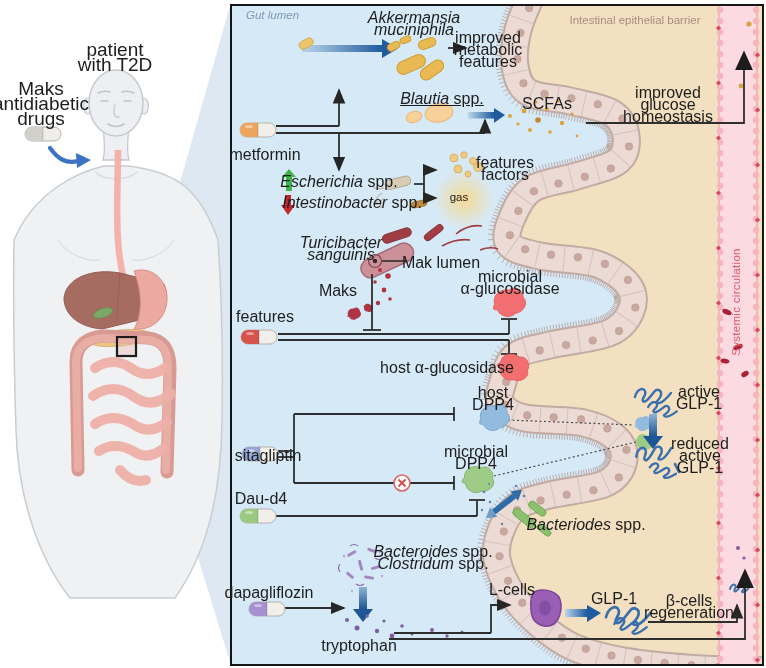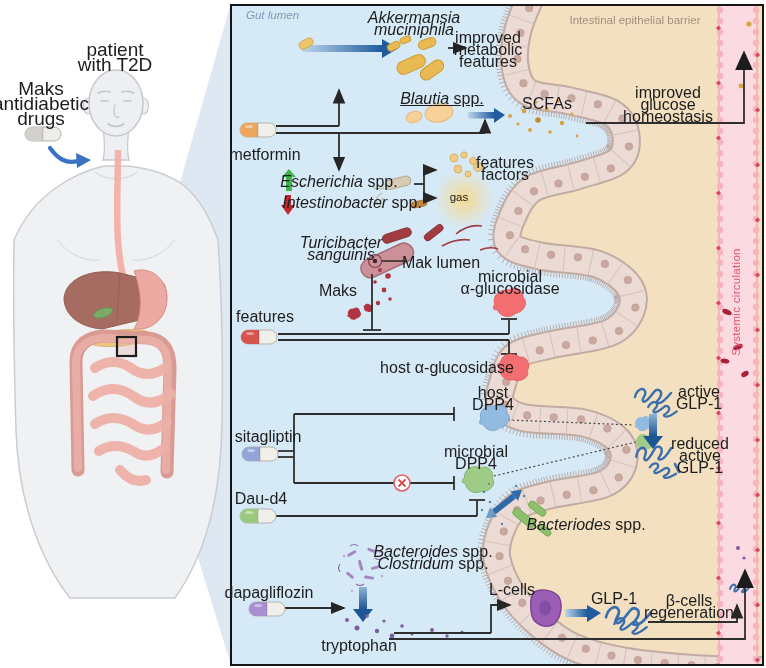--- a/index.html
+++ b/index.html
@@ -589,21 +589,21 @@
       <div>microbial</div>
         <div>α-glucosidase</div>
     </div>
     <div class="lbl" style="left:215px;top:362px;text-align:center;">host α-glucosidase</div>
     <div class="lbl" style="left:33px;top:311px;">features</div>
 
     <div class="lbl" style="left:261px;top:393px;">
       <div>host</div>
         <div>DPP4</div>
     </div>
-    <div class="lbl" style="left:36px;top:431px;">sitagliptin</div>
+    <div class="lbl" style="left:36px;top:450px;">sitagliptin</div>
     <div class="lbl" style="left:244px;top:452px;">
       <div>microbial</div>
         <div>DPP4</div>
     </div>
     <div class="lbl" style="left:29px;top:493px;">Dau-d4</div>
     <div class="lbl" style="left:467px;top:392px;">
       <div>active</div>
         <div>GLP-1</div>
     </div>
     <div class="lbl" style="left:468px;top:450px;">

